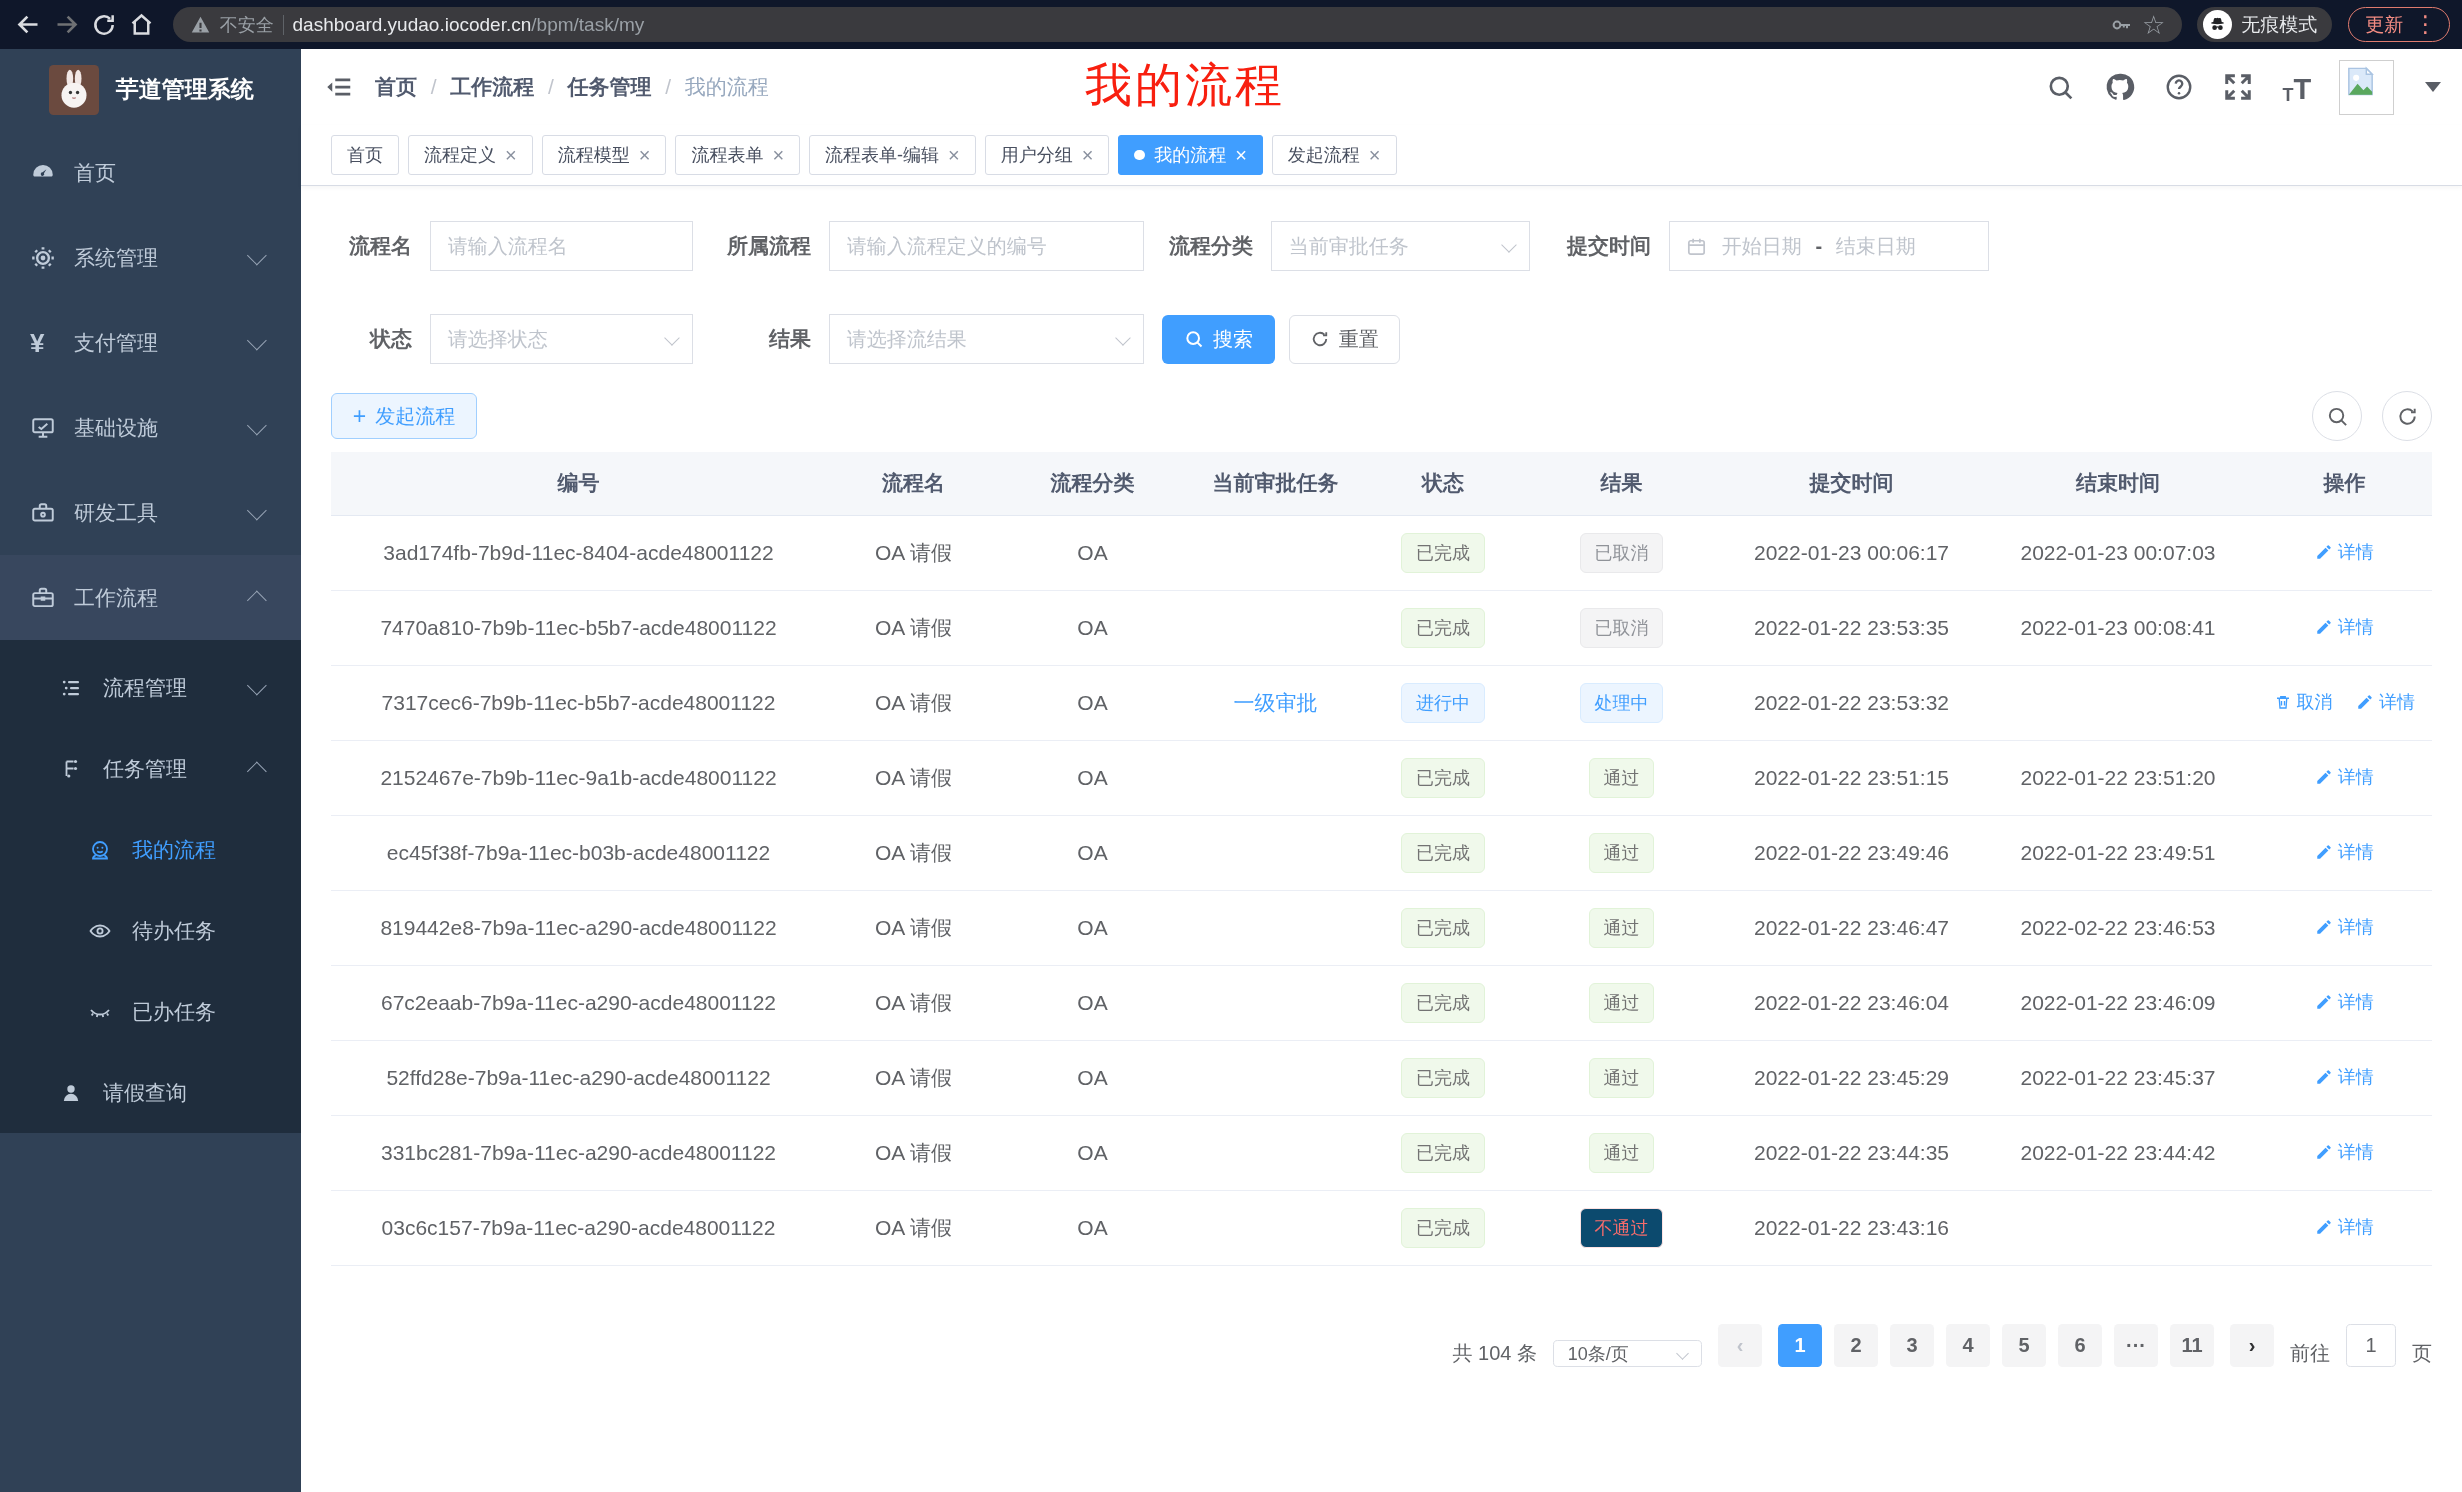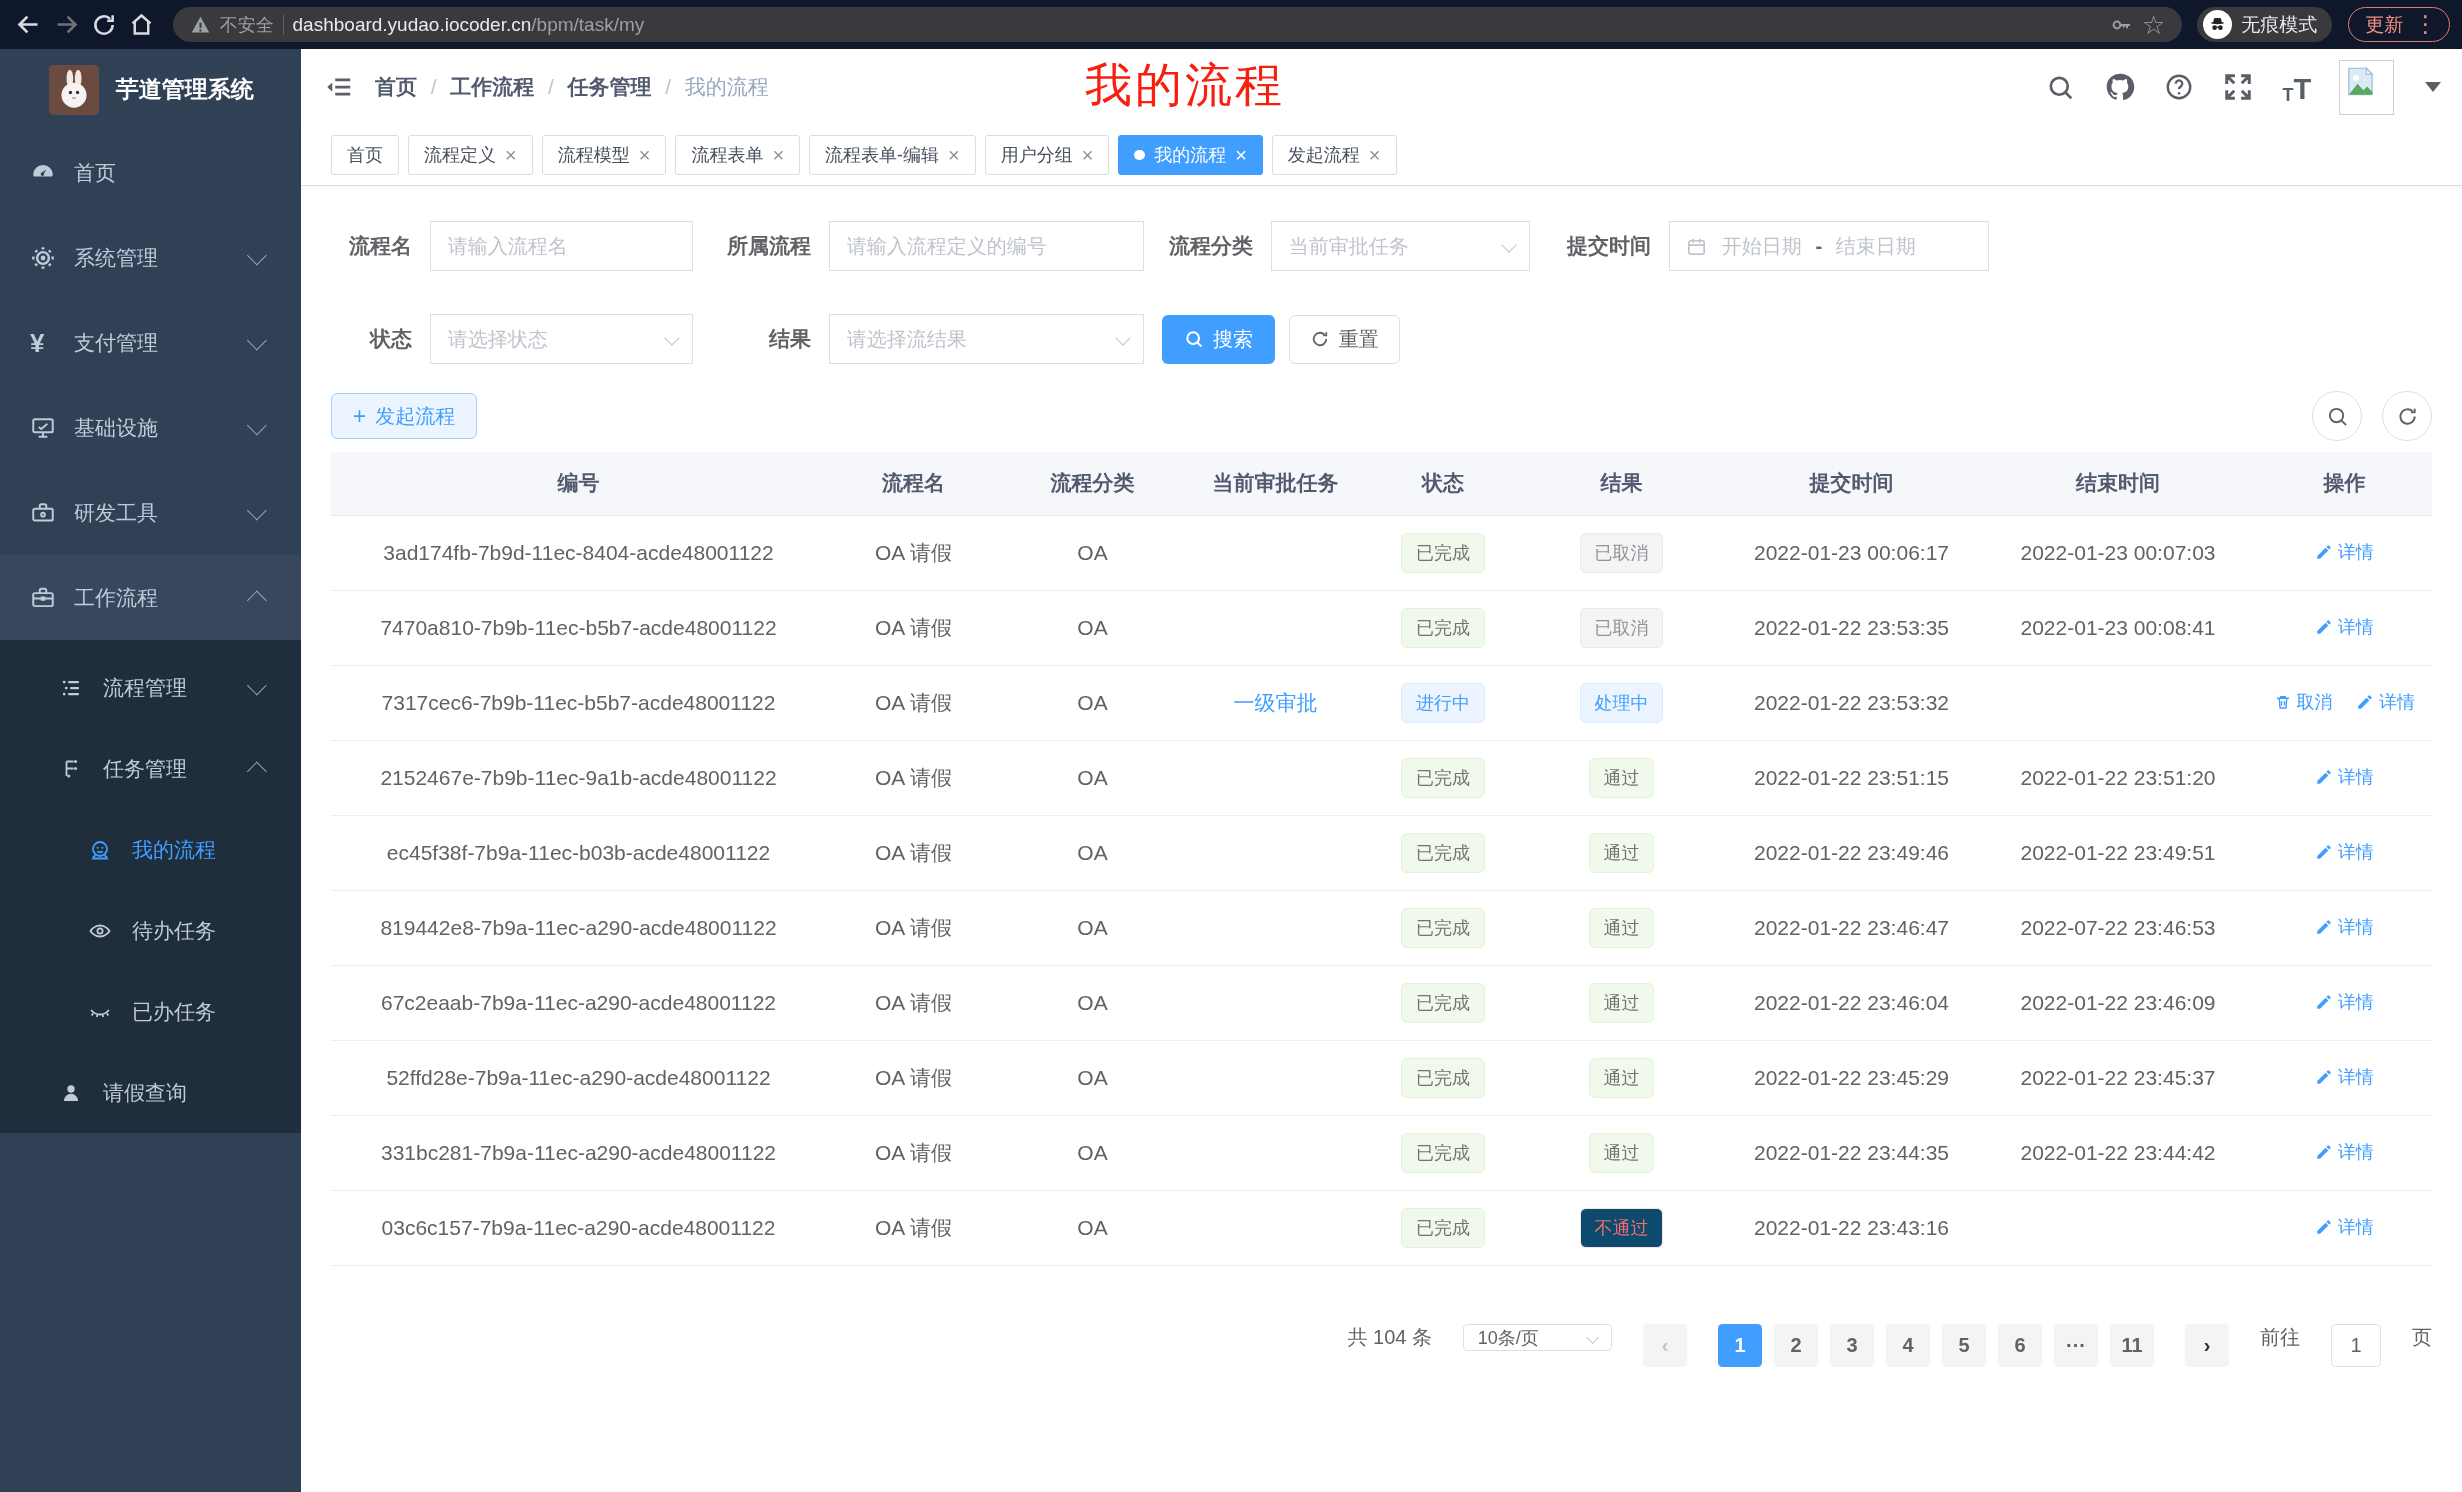--- a/index.html
+++ b/index.html
@@ -111,21 +111,21 @@
   .tag{display:inline-block;padding:10px 13.7px;border-radius:6px;font-size:18px;line-height:1;border:0.8px solid}
   .tag-success{background:#f0f9eb;border-color:#e1f3d8;color:#737373}
   .tag-info{background:#f4f4f5;border-color:#e9e9eb;color:#909399}
   .tag-primary{background:#ecf5ff;border-color:#d9ecff;color:#409eff}
   .tag-danger{background:#0c4a6e;border-color:#fde2e2;color:#f56c6c}
   a.op{color:#409eff;text-decoration:none;font-size:18px;display:inline-flex;align-items:center;gap:4.6px;
     margin:0 9px;cursor:pointer}
   a.task-link{color:#409eff;text-decoration:none;cursor:pointer}
 
   
-  .pagebar{display:flex;align-items:flex-start;justify-content:flex-end;gap:31px;margin-top:58px;font-size:20px;color:#606266}
+  .pagebar{display:flex;align-items:flex-end;justify-content:flex-end;gap:16px;margin-top:58px;font-size:20px;color:#606266}
   .psize{width:149px;height:27px;border:1.5px solid #dcdfe6;border-radius:4.6px;display:flex;align-items:center;
     justify-content:space-between;padding:0 13.7px;font-size:18px;color:#606266;cursor:pointer}
   .psize .chev2{width:9px;height:9px;border-right:1.5px solid #c0c4cc;border-bottom:1.5px solid #c0c4cc;transform:rotate(45deg)}
   .pg{min-width:44px;height:43px;border-radius:4.6px;background:#f4f4f5;color:#606266;font-weight:600;
     display:flex;align-items:center;justify-content:center;font-size:20px;cursor:pointer;padding:0 6px}
   .pg-active{background:#409eff;color:#fff}
   .pgnav{color:#303133}
   .pgnav.dis{color:#c0c4cc}
   .pages{display:flex;gap:12px}
   .goto-input{width:50px;height:43px;border:1.5px solid #dcdfe6;border-radius:4.6px;text-align:center;
@@ -714,21 +714,21 @@
             <td>
               
             </td>
             <td>
               <span class="tag tag-success">已完成</span>
             </td>
             <td>
               <span class="tag tag-success">通过</span>
             </td>
             <td>2022-01-22 23:46:47</td>
-            <td>2022-07-22 23:46:53</td>
+            <td>2022-02-22 23:46:53</td>
             <td>
               
               <a class="op">
                 <svg width="18" height="18" viewBox="0 0 24 24" fill="currentColor">
                   <path d="M3 17.25V21h3.75L17.8 9.94l-3.75-3.75L3 17.25zM20.7 7a1 1 0 0 0 0-1.4l-2.3-2.3a1 1 0 0 0-1.4 0l-1.8 1.8 3.7 3.7L20.7 7z"></path>
                 </svg>
                 <span>详情</span>
               </a>
             </td>
           </tr>

